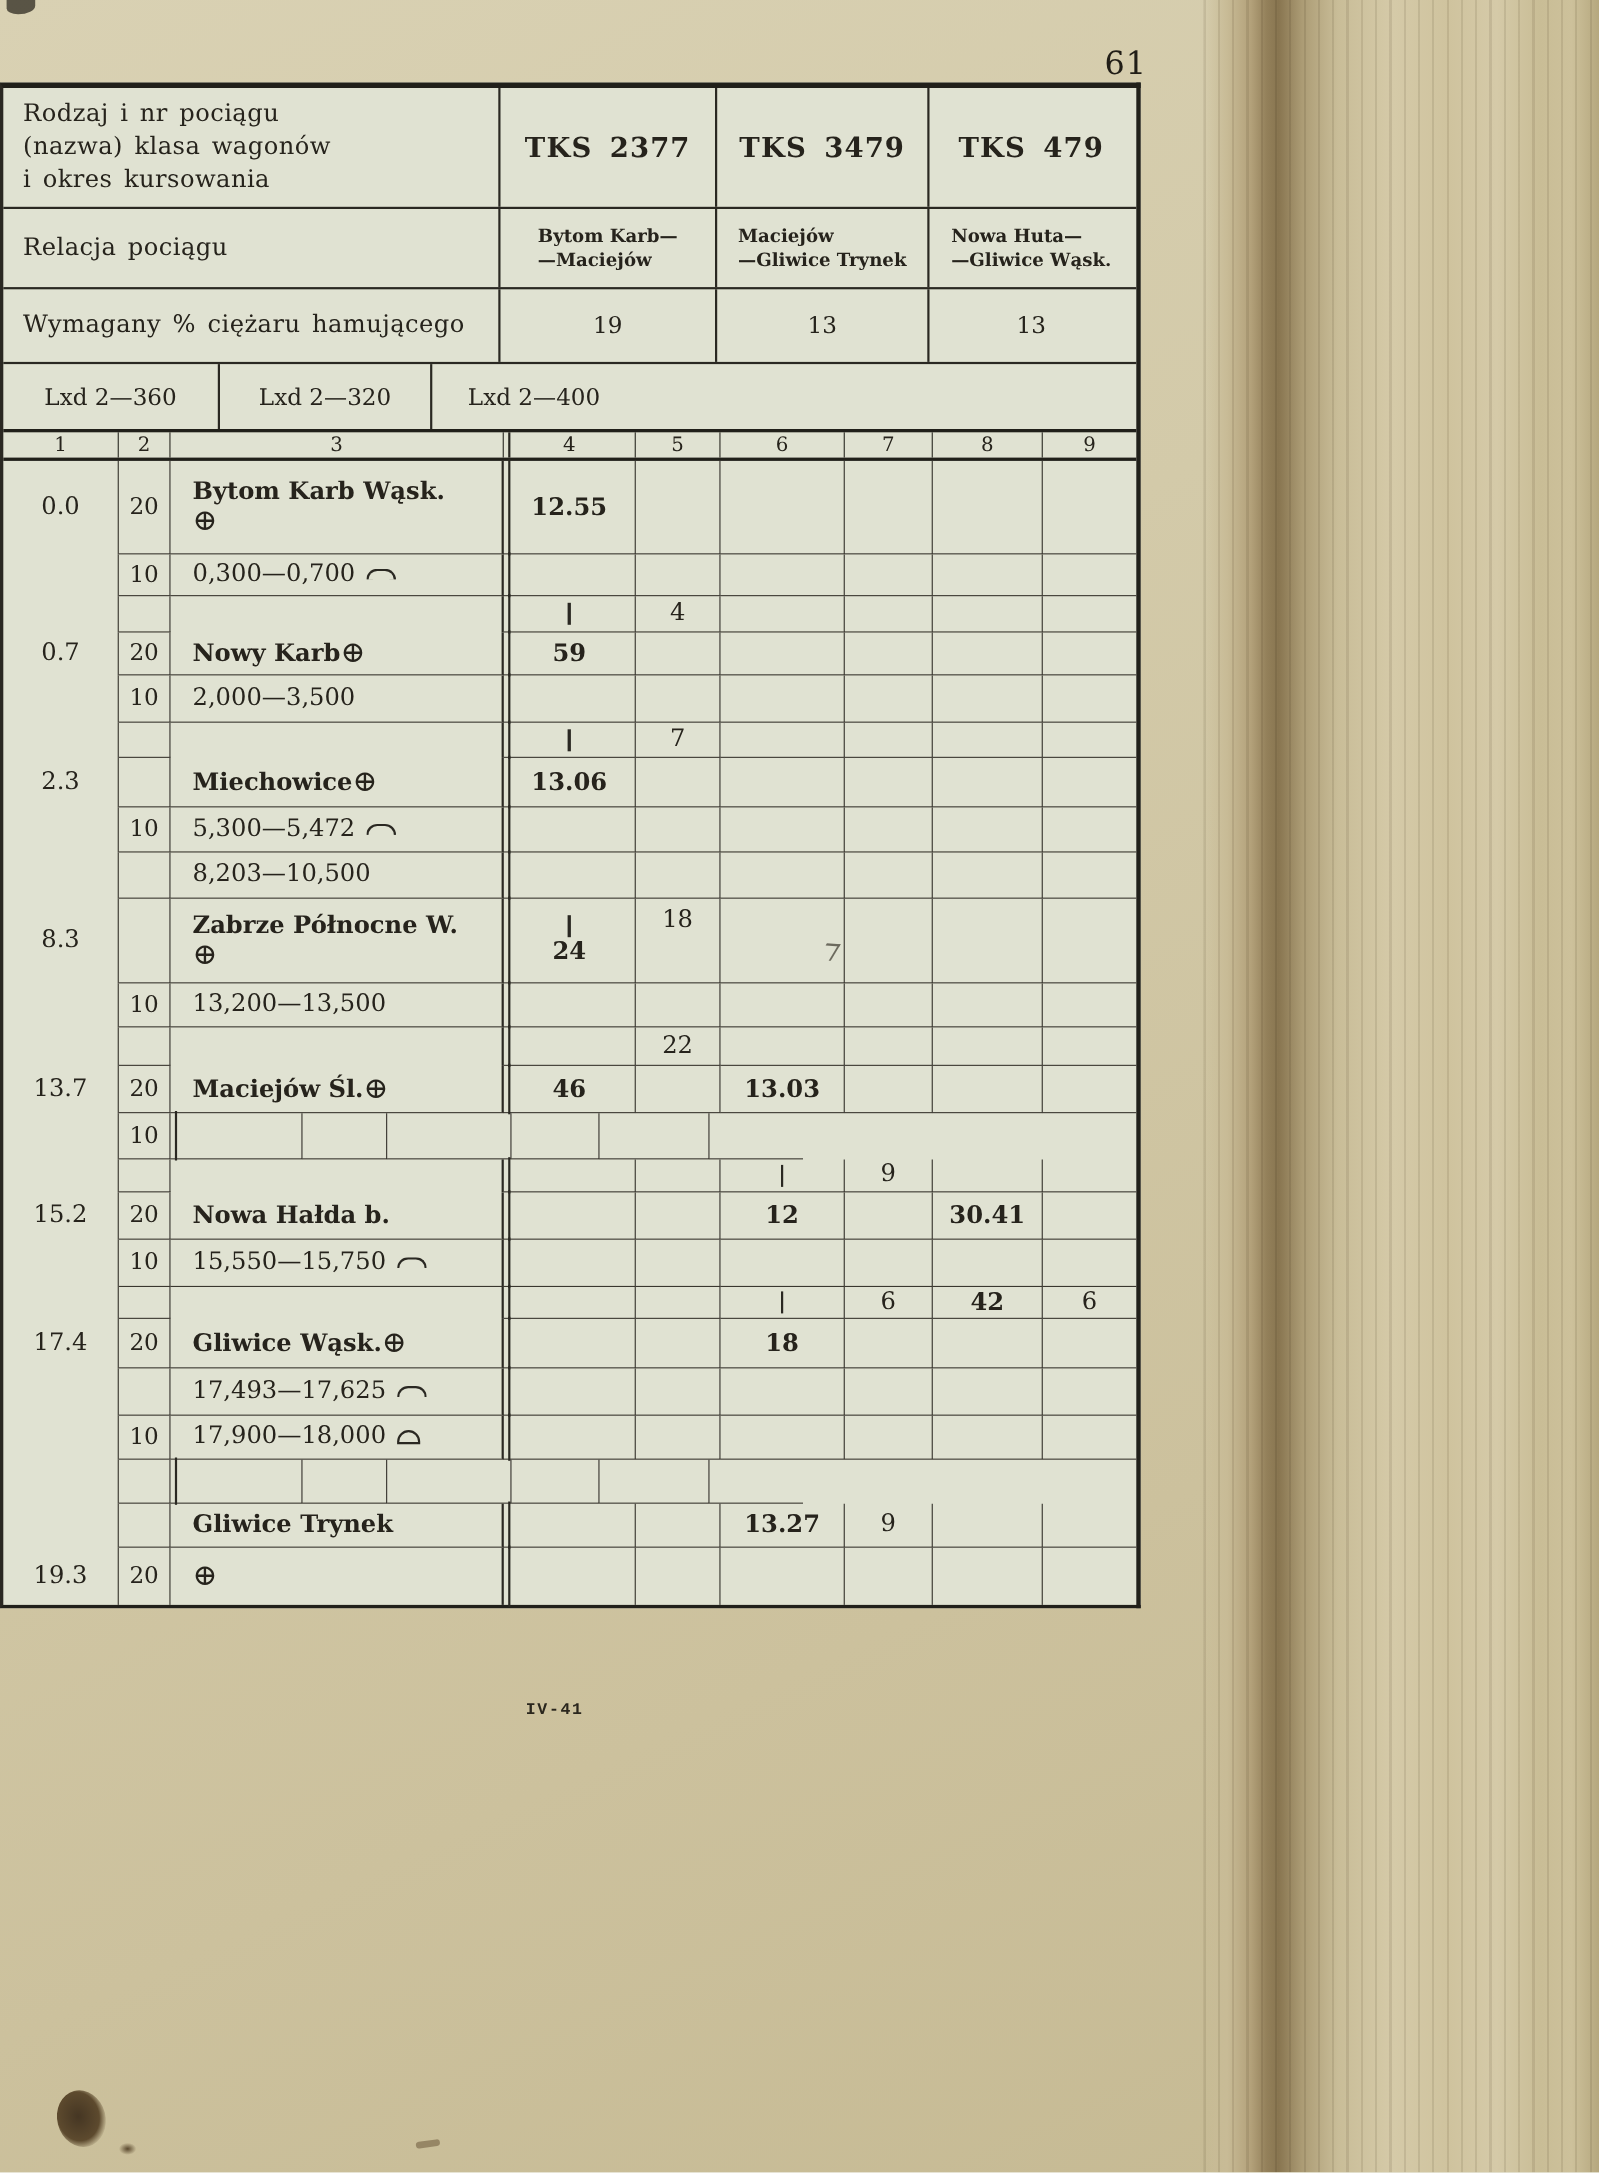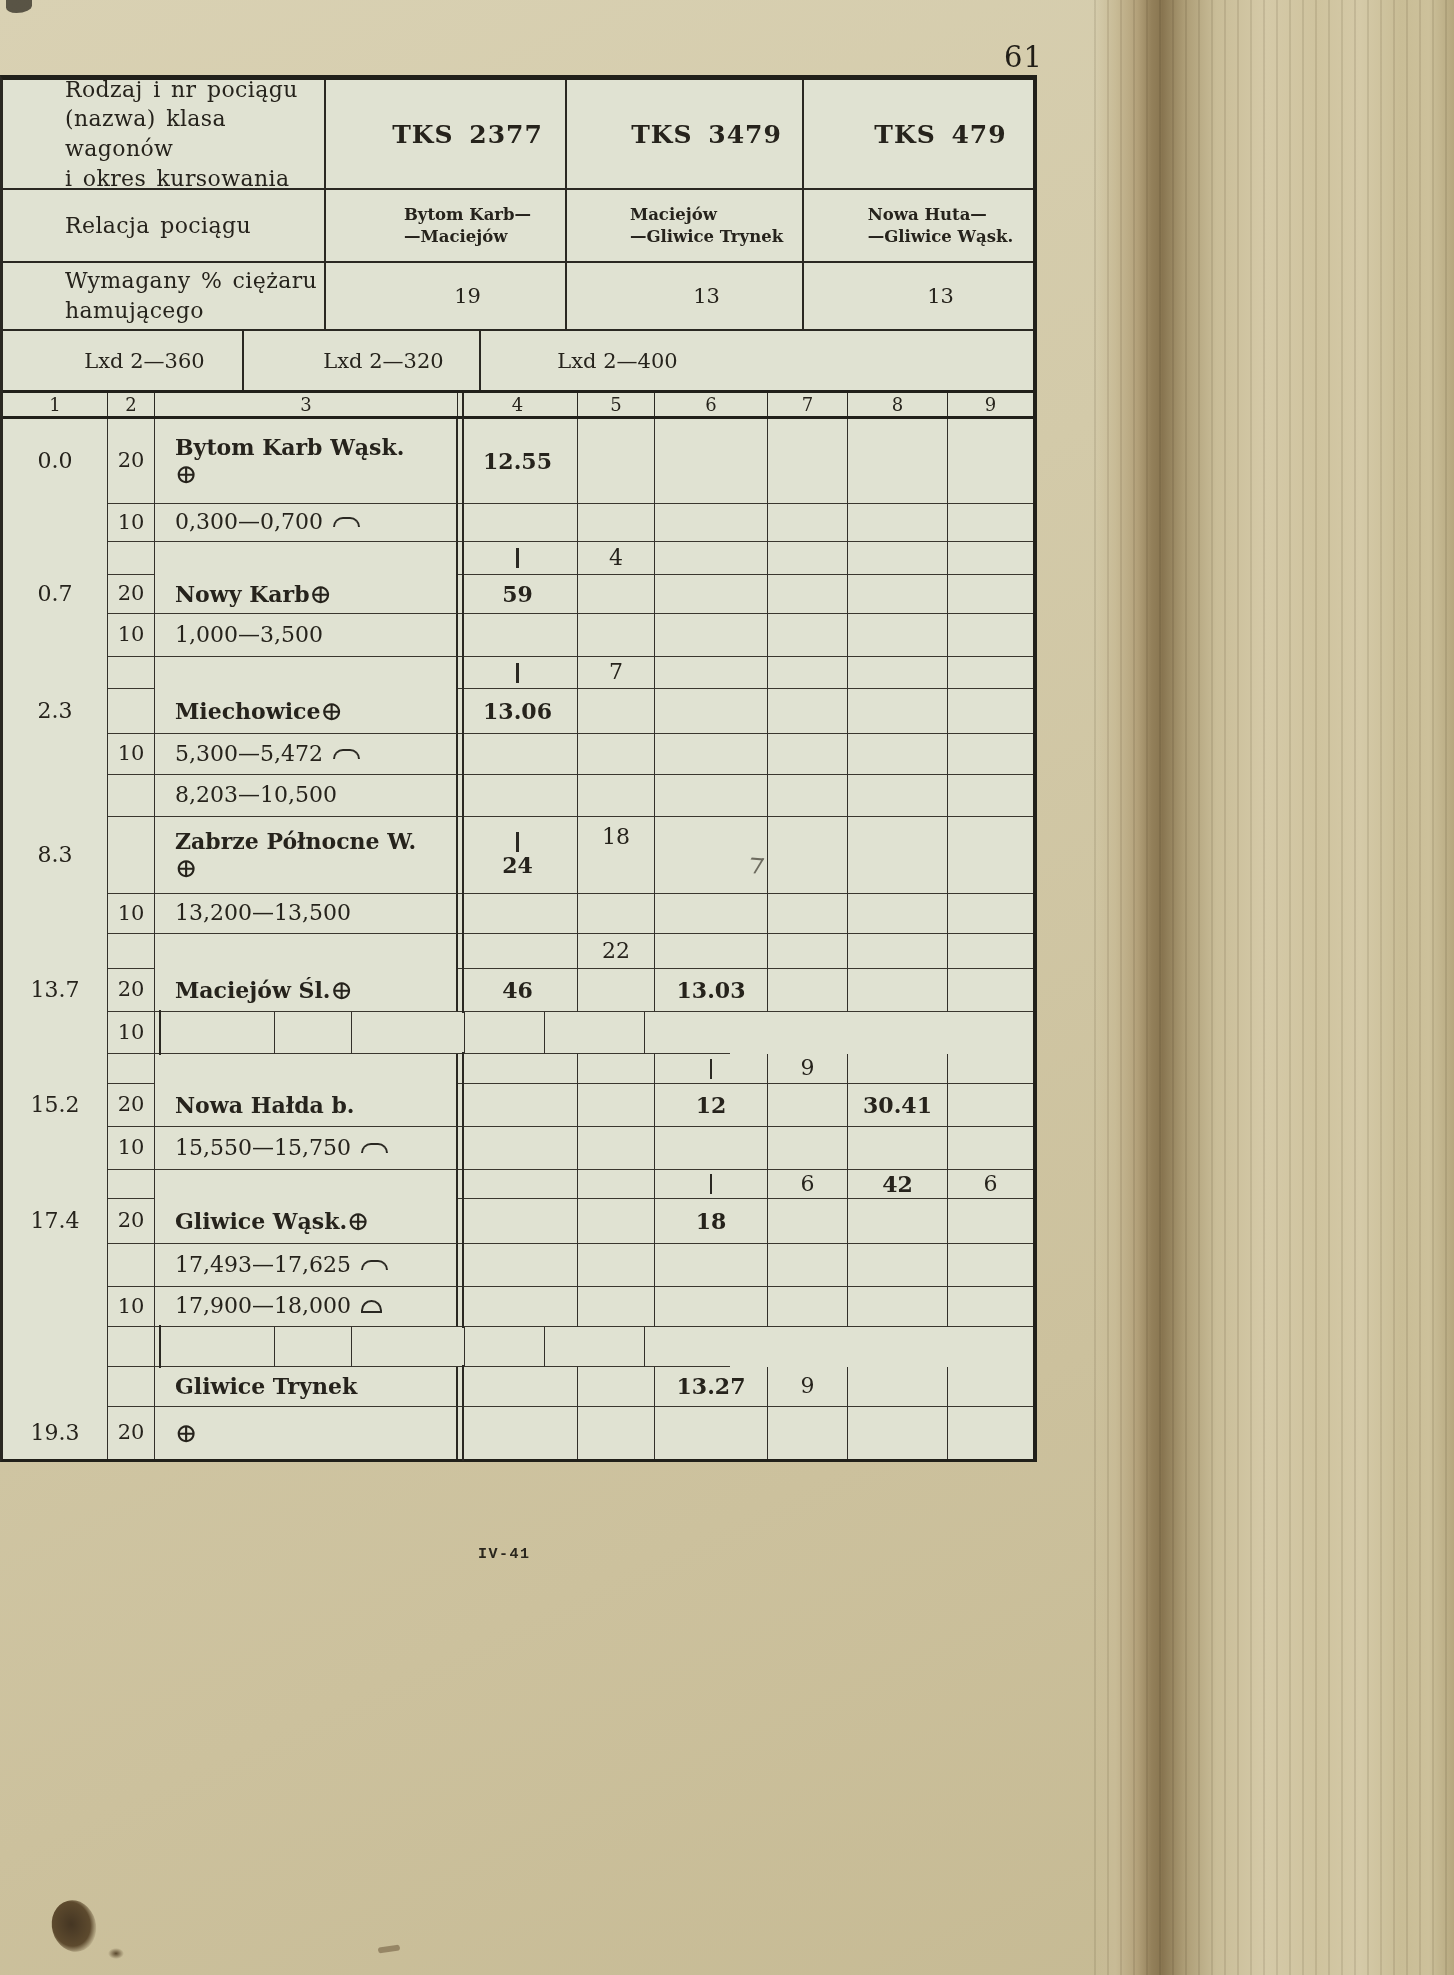--- a/index.html
+++ b/index.html
@@ -46,21 +46,21 @@
   .ttable {
     position:absolute; left:0; top:75px; width:1037px;
     background:#e0e2d2;
     border-top:5px solid #21201a;
     border-left:3px solid #2a2822;
     border-right:4px solid #21201a;
     border-bottom:3px solid #21201a;
   }
   .hrow { display:flex; width:100%; border-bottom:2px solid #2a2822; }
   .hrow.thickb { border-bottom:3px solid #21201a; }
-  .hcell { display:flex; flex-direction:column; justify-content:center; position:relative;margin-left:44px; }
+  .hcell { display:flex; flex-direction:column; justify-content:center; position:relative; }
   .hlabel { width:452px; padding-left:18px; font-size:22px; letter-spacing:.4px; word-spacing:3px;
     white-space:pre-line; line-height:1.35; border-right:2px solid #2a2822; }
   .hcol { align-items:center; text-align:center; border-right:2px solid #2a2822; }
   .hcol:last-child { border-right:none; }
   .train-name { font-weight:bold; font-size:25px; letter-spacing:1px; word-spacing:6px; }
   .relation { font-weight:bold; font-size:16.5px; line-height:1.3; white-space:pre-line; text-align:left; }
   .plainval { font-size:21px; }
 
   .numstrip { display:flex; width:100%; border-bottom:3px solid #21201a; height:26px; }
   .numcell { display:flex; align-items:center; justify-content:center; font-size:18px;
@@ -298,21 +298,21 @@
         </div>
         <div class="trow gradient" style="height: 43px;">
           <div class="cell c1" style="width: 105px;"></div>
           <div class="cell c2" style="width: 47px;">
             <div class="line">
               <span>10</span>
             </div>
           </div>
           <div class="cell c3" style="width: 303px;">
             <div class="line">
-              <span>1,000—3,500</span>
+              <span>2,000—3,500</span>
             </div>
           </div>
           <div class="cell c4 bold" style="width: 120px;"></div>
           <div class="cell c5" style="width: 77px;"></div>
           <div class="cell c6 bold" style="width: 113px;"></div>
           <div class="cell c7" style="width: 80px;"></div>
           <div class="cell c8 bold" style="width: 100px;"></div>
           <div class="cell c9" style="width: 85px;"></div>
         </div>
         <div class="trow gap" style="height: 32px;">

